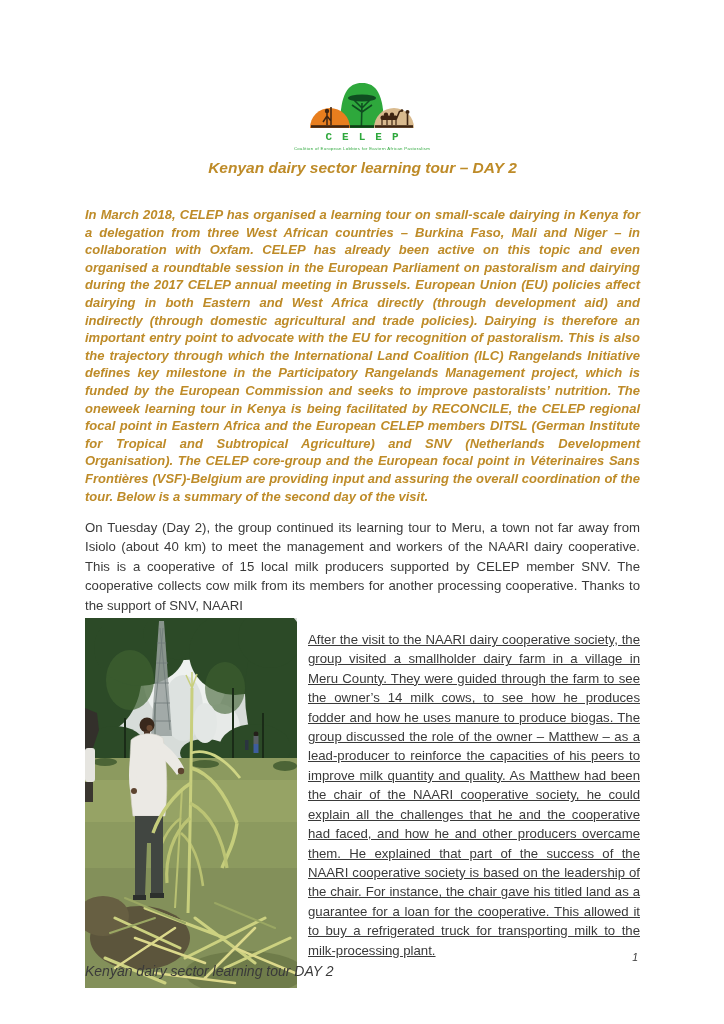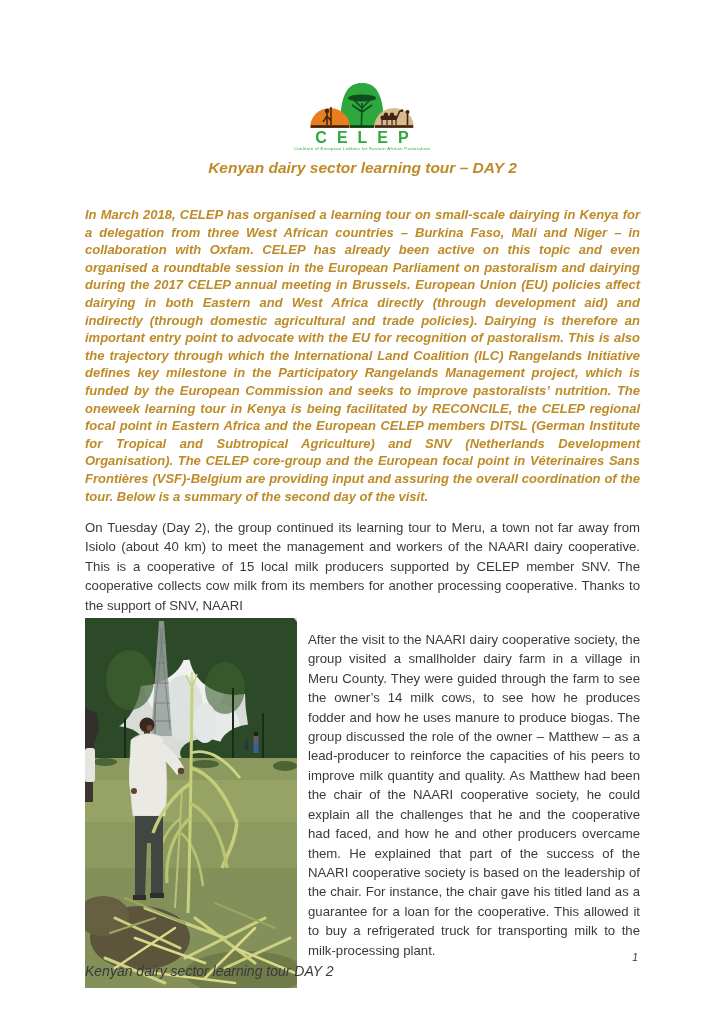--- a/index.html
+++ b/index.html
@@ -10,22 +10,22 @@
     font-family:"Liberation Sans", sans-serif;
     overflow:hidden;
   }
 
   
   .logo-block { position:absolute; top:78px; left:0; right:0; text-align:center; }
   .logo-block svg { display:block; margin:0 auto; }
   .logo-wordmark {
     margin-top:1px; padding-left:10px;
     color:var(--logo-green,#2EA83C);
-    font-size:16px; font-weight:bold; letter-spacing:10px;
-    line-height:13px; white-space:nowrap;
+    font-size:11px; font-weight:bold; letter-spacing:10px;
+    line-height:13px; white-space:nowrap;font-family:Liberation Mono, monospace;
   }
   .logo-tagline {
     margin-top:2px;
     color:var(--logo-green,#2EA83C);
     font-size:4.3px; letter-spacing:0.3px; line-height:5px; white-space:nowrap;
   }
 
   
   .doc-title {
     position:absolute; top:159px; left:85px; width:555px; margin:0;
@@ -47,21 +47,21 @@
     color:var(--body-text,#3A3A3A);
     font-size:13.2px; line-height:19.4px; text-align:justify;margin-top:32px;
   }
   .body-block p { margin:0; }
   .wrap-row { display:flex; align-items:flex-start; margin-top:1px; }
   .photo {
     flex:none; width:212px; height:370px; margin:2px 11px 0 0;
   }
   .photo svg { display:block; }
   .right-col { width:332px; }
-  .right-col .par2 { margin-top:14px; }
+  .right-col .par2 { margin-top:14px;text-decoration:underline; }
 
   
   .footer-left {
     position:absolute; left:85px; top:963px;
     color:#3A3A3A; font-size:14px; font-style:italic;
   }
   .page-number {
     position:absolute; right:86px; top:951px;
     color:#3A3A3A; font-size:10.5px; font-style:italic;
   }

